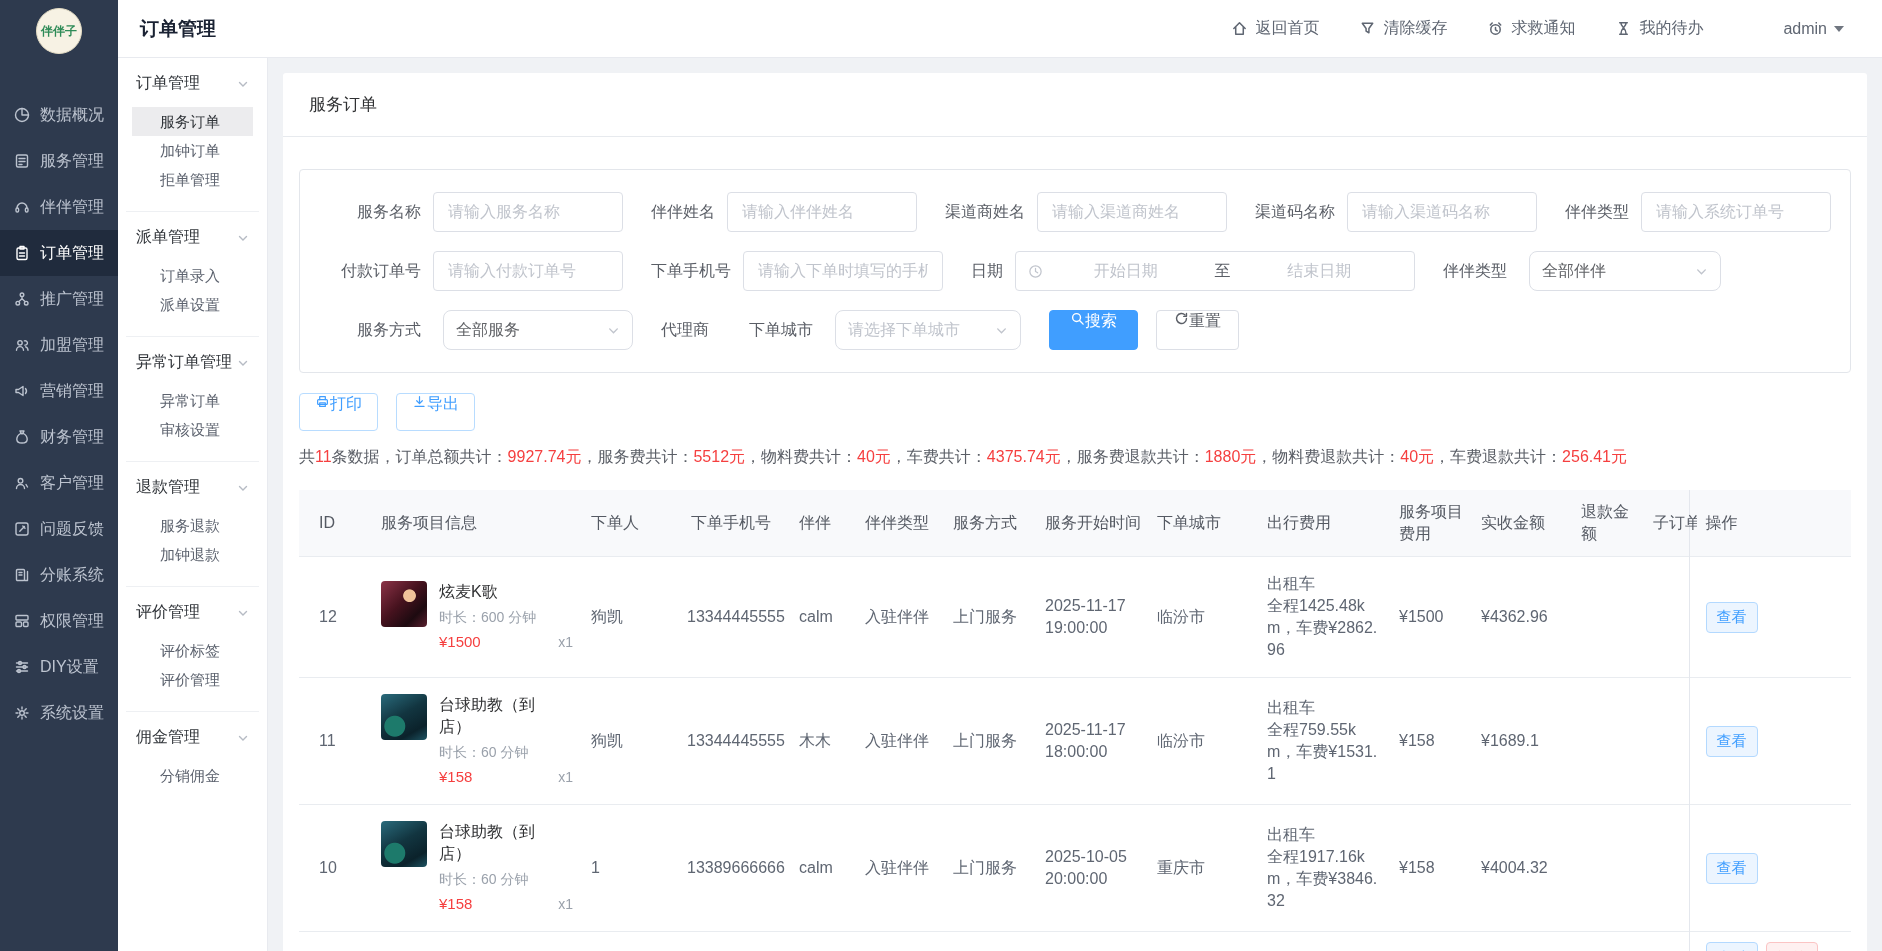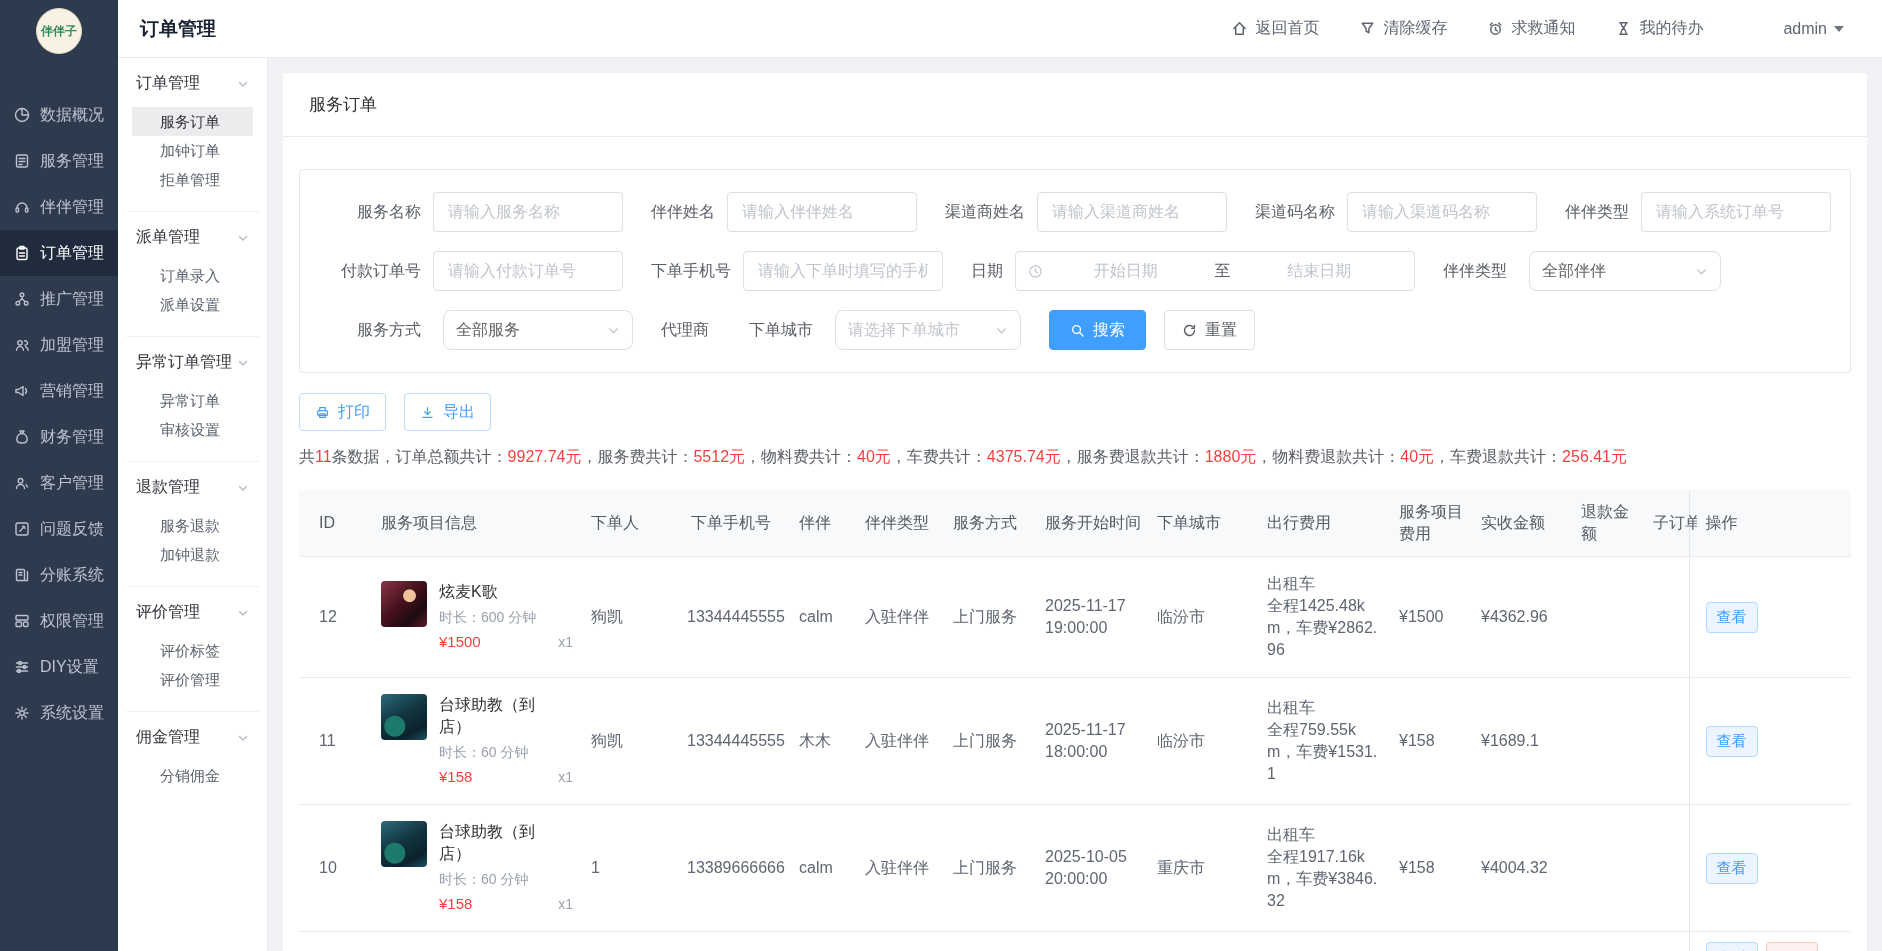--- a/index.html
+++ b/index.html
@@ -52,21 +52,21 @@
   input.f-input::placeholder { color:#c0c4cc; }
   .f-select { height:40px; border:1px solid #dcdfe6; border-radius:8px; padding:0 12px; display:flex; align-items:center; justify-content:space-between;
     font-size:16px; background:#fff; cursor:pointer;margin-left:10px; }
   .f-select .val { color:#606266; } .f-select .ph { color:#c0c4cc; }
   .f-select .ic { width:13px; height:13px; color:#c0c4cc; }
   .w190 { width:190px; } .w200 { width:200px; } .w192 { width:192px; } .w186 { width:186px; }
   .date-range { width:400px; height:40px; border:1px solid #dcdfe6; border-radius:4px; display:flex; align-items:center; padding:0 12px; background:#fff; cursor:pointer; }
   .date-range .ic { width:15px; height:15px; color:#c0c4cc; flex:none; }
   .date-range .dph { flex:1; text-align:center; color:#c0c4cc; font-size:16px; }
   .date-range .sep { color:#5a5e66; font-size:16px; padding:0 6px; }
-  .btn { display:flex; align-items:center; gap:8px; border-radius:4px; font-size:16px; cursor:pointer; white-space:nowrap; }
+  .btn { display:flex; align-items:flex-start; gap:0; border-radius:4px; font-size:16px; cursor:pointer; white-space:nowrap; }
   .btn .ic { width:15px; height:15px; }
   .btn-search { height:40px; padding:0 20px; background:#409eff; border:1px solid #409eff; color:#fff; }
   .btn-reset { height:40px; padding:0 17px; background:#fff; border:1px solid #dcdfe6; color:#5a5e66; margin-left:18px; }
 
   .toolbar { margin:20px 16px 0; display:flex; gap:18px; }
   .btn-plain { height:38px; padding:0 15px; background:#fff; border:1px solid #b8dcff; color:#409eff; }
 
   .summary { margin:16px 16px 0; font-size:16px; color:#5a5e66; }
   .summary .red { color:#f53f3f; }
 

